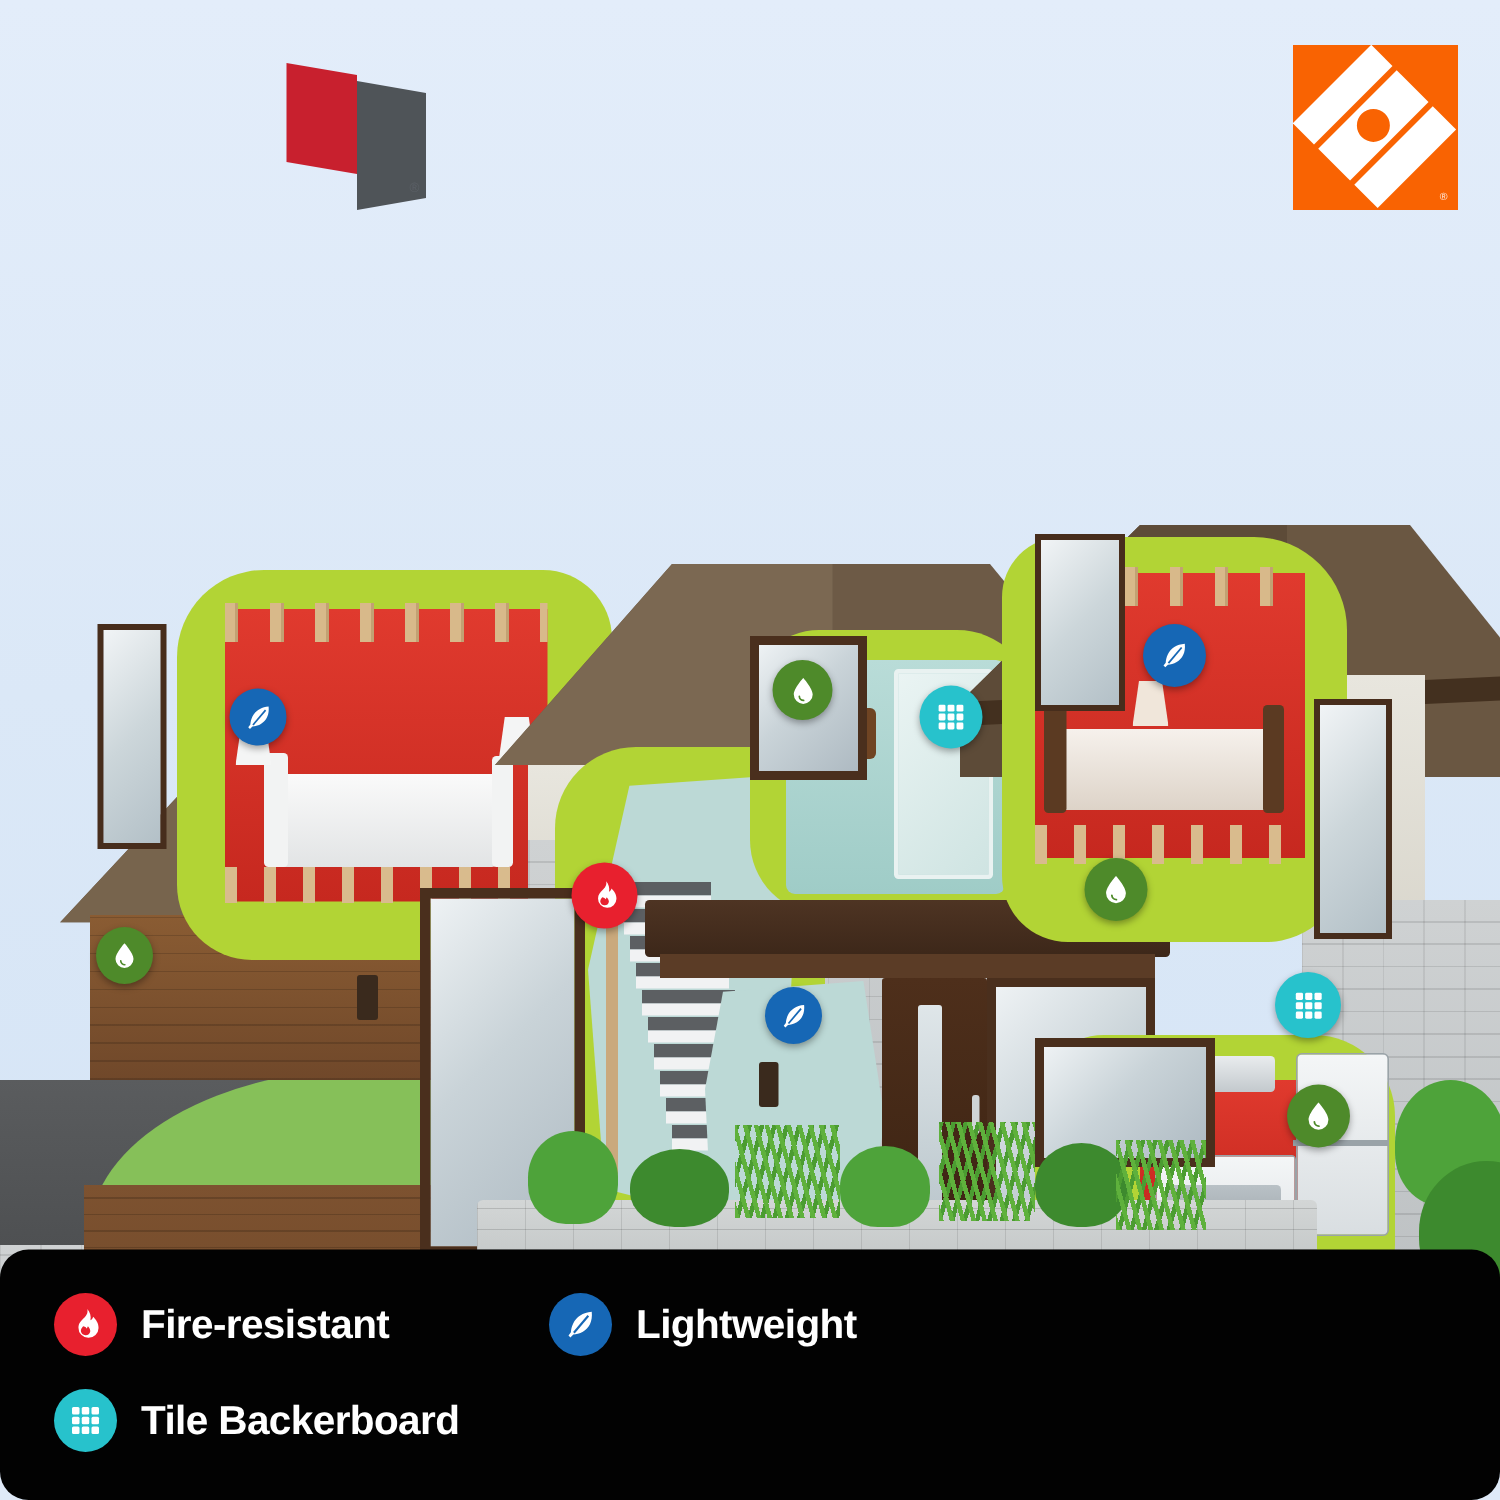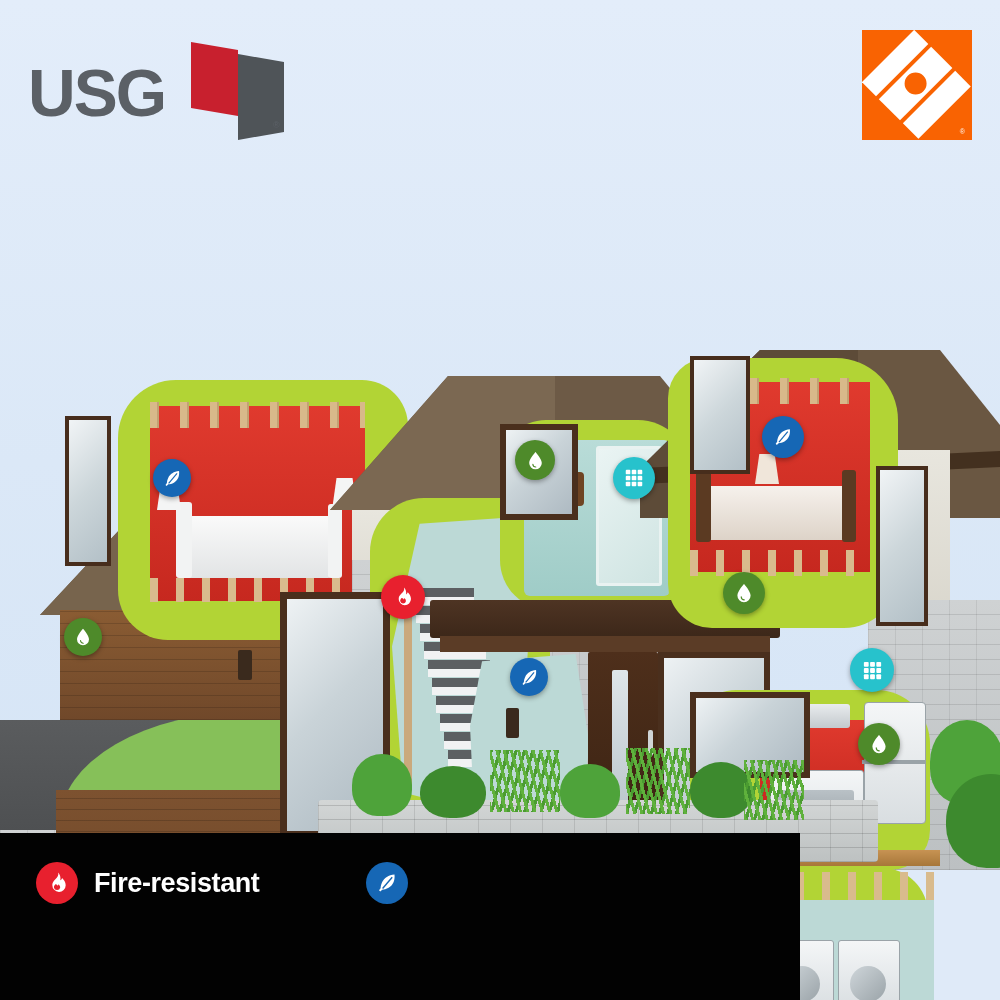--- a/index.html
+++ b/index.html
@@ -139,22 +139,23 @@
     box-shadow:0 2px 5px rgba(0,0,0,.35);
   }
   .marker svg{display:block;}
   .m-fire{background:#e8202e;}
   .m-moist{background:#4e8a2a;}
   .m-light{background:#1667b5;}
   .m-tile{background:#27c2cc;}
 
   
   .legend{
-    position:absolute;left:0;top:833px;width:800px;height:167px;
+    position:absolute;left:0;top:833px;width:1000px;height:167px;
     background:#020202;
+    border-radius:19px;
   }
   .legend-grid{
     position:absolute;left:36px;top:18px;width:930px;
     display:grid;grid-template-columns:330px 600px;grid-template-rows:64px 64px;
     align-items:center;
   }
   .leg-item{display:flex;align-items:center;gap:16px;}
   .leg-ico{
     width:42px;height:42px;border-radius:50%;flex:0 0 42px;
     display:flex;align-items:center;justify-content:center;
@@ -165,21 +166,20 @@
   }
 </style>
 </head>
 <body>
 
 <div id="poster">
 
   <div class="sky"></div>
 
   <div class="usg-logo">
-    <div class="usg-text">USG</div>
     <svg class="usg-mark" viewBox="0 0 112 102">
       <polygon points="15,2 62,10 62,76 15,68" fill="#c8202e"></polygon>
       <polygon points="62,14 108,22 108,92 62,100" fill="#4f5458"></polygon>
     </svg>
     <div class="usg-reg">®</div>
   </div>
 
   <div class="hd-logo">
     <svg class="hd-inner" viewBox="0 0 110 110">
       <g transform="rotate(-45 55 55)">
@@ -446,19 +446,38 @@
       </div>
 
 
       <div class="leg-item">
         <span class="leg-ico m-light">
           <svg width="24" height="24" viewBox="0 0 24 24">
             <path d="M19.5 3.5c-6 .4-10.3 3.6-12.3 7.6-1.1 2.2-1.5 4.4-1.6 6.1L4 19.3l1.3 1.3 1.9-1.9c1.8-.1 4.2-.6 6.4-1.9 4-2.3 6.6-6.7 5.9-13.3z" fill="#fff"></path>
             <path d="M17.2 6.2 7.6 17.5" stroke="#1667b5" stroke-width="1.4" fill="none"></path>
           </svg>
         </span>
+        <span class="leg-label">Lightweight</span>
       </div>
 
+      <div class="leg-item">
+        <span class="leg-ico m-tile">
+          <svg width="24" height="24" viewBox="0 0 24 24">
+            <g fill="#fff">
+              <rect x="3" y="3" width="5" height="5" rx="1"></rect>
+                <rect x="9.5" y="3" width="5" height="5" rx="1"></rect>
+                <rect x="16" y="3" width="5" height="5" rx="1"></rect>
+              <rect x="3" y="9.5" width="5" height="5" rx="1"></rect>
+                <rect x="9.5" y="9.5" width="5" height="5" rx="1"></rect>
+                <rect x="16" y="9.5" width="5" height="5" rx="1"></rect>
+              <rect x="3" y="16" width="5" height="5" rx="1"></rect>
+                <rect x="9.5" y="16" width="5" height="5" rx="1"></rect>
+                <rect x="16" y="16" width="5" height="5" rx="1"></rect>
+            </g>
+          </svg>
+        </span>
+        <span class="leg-label">Tile Backerboard</span>
+      </div>
 
     </div>
   </div>
 
 </div>
 
 </body></html>

